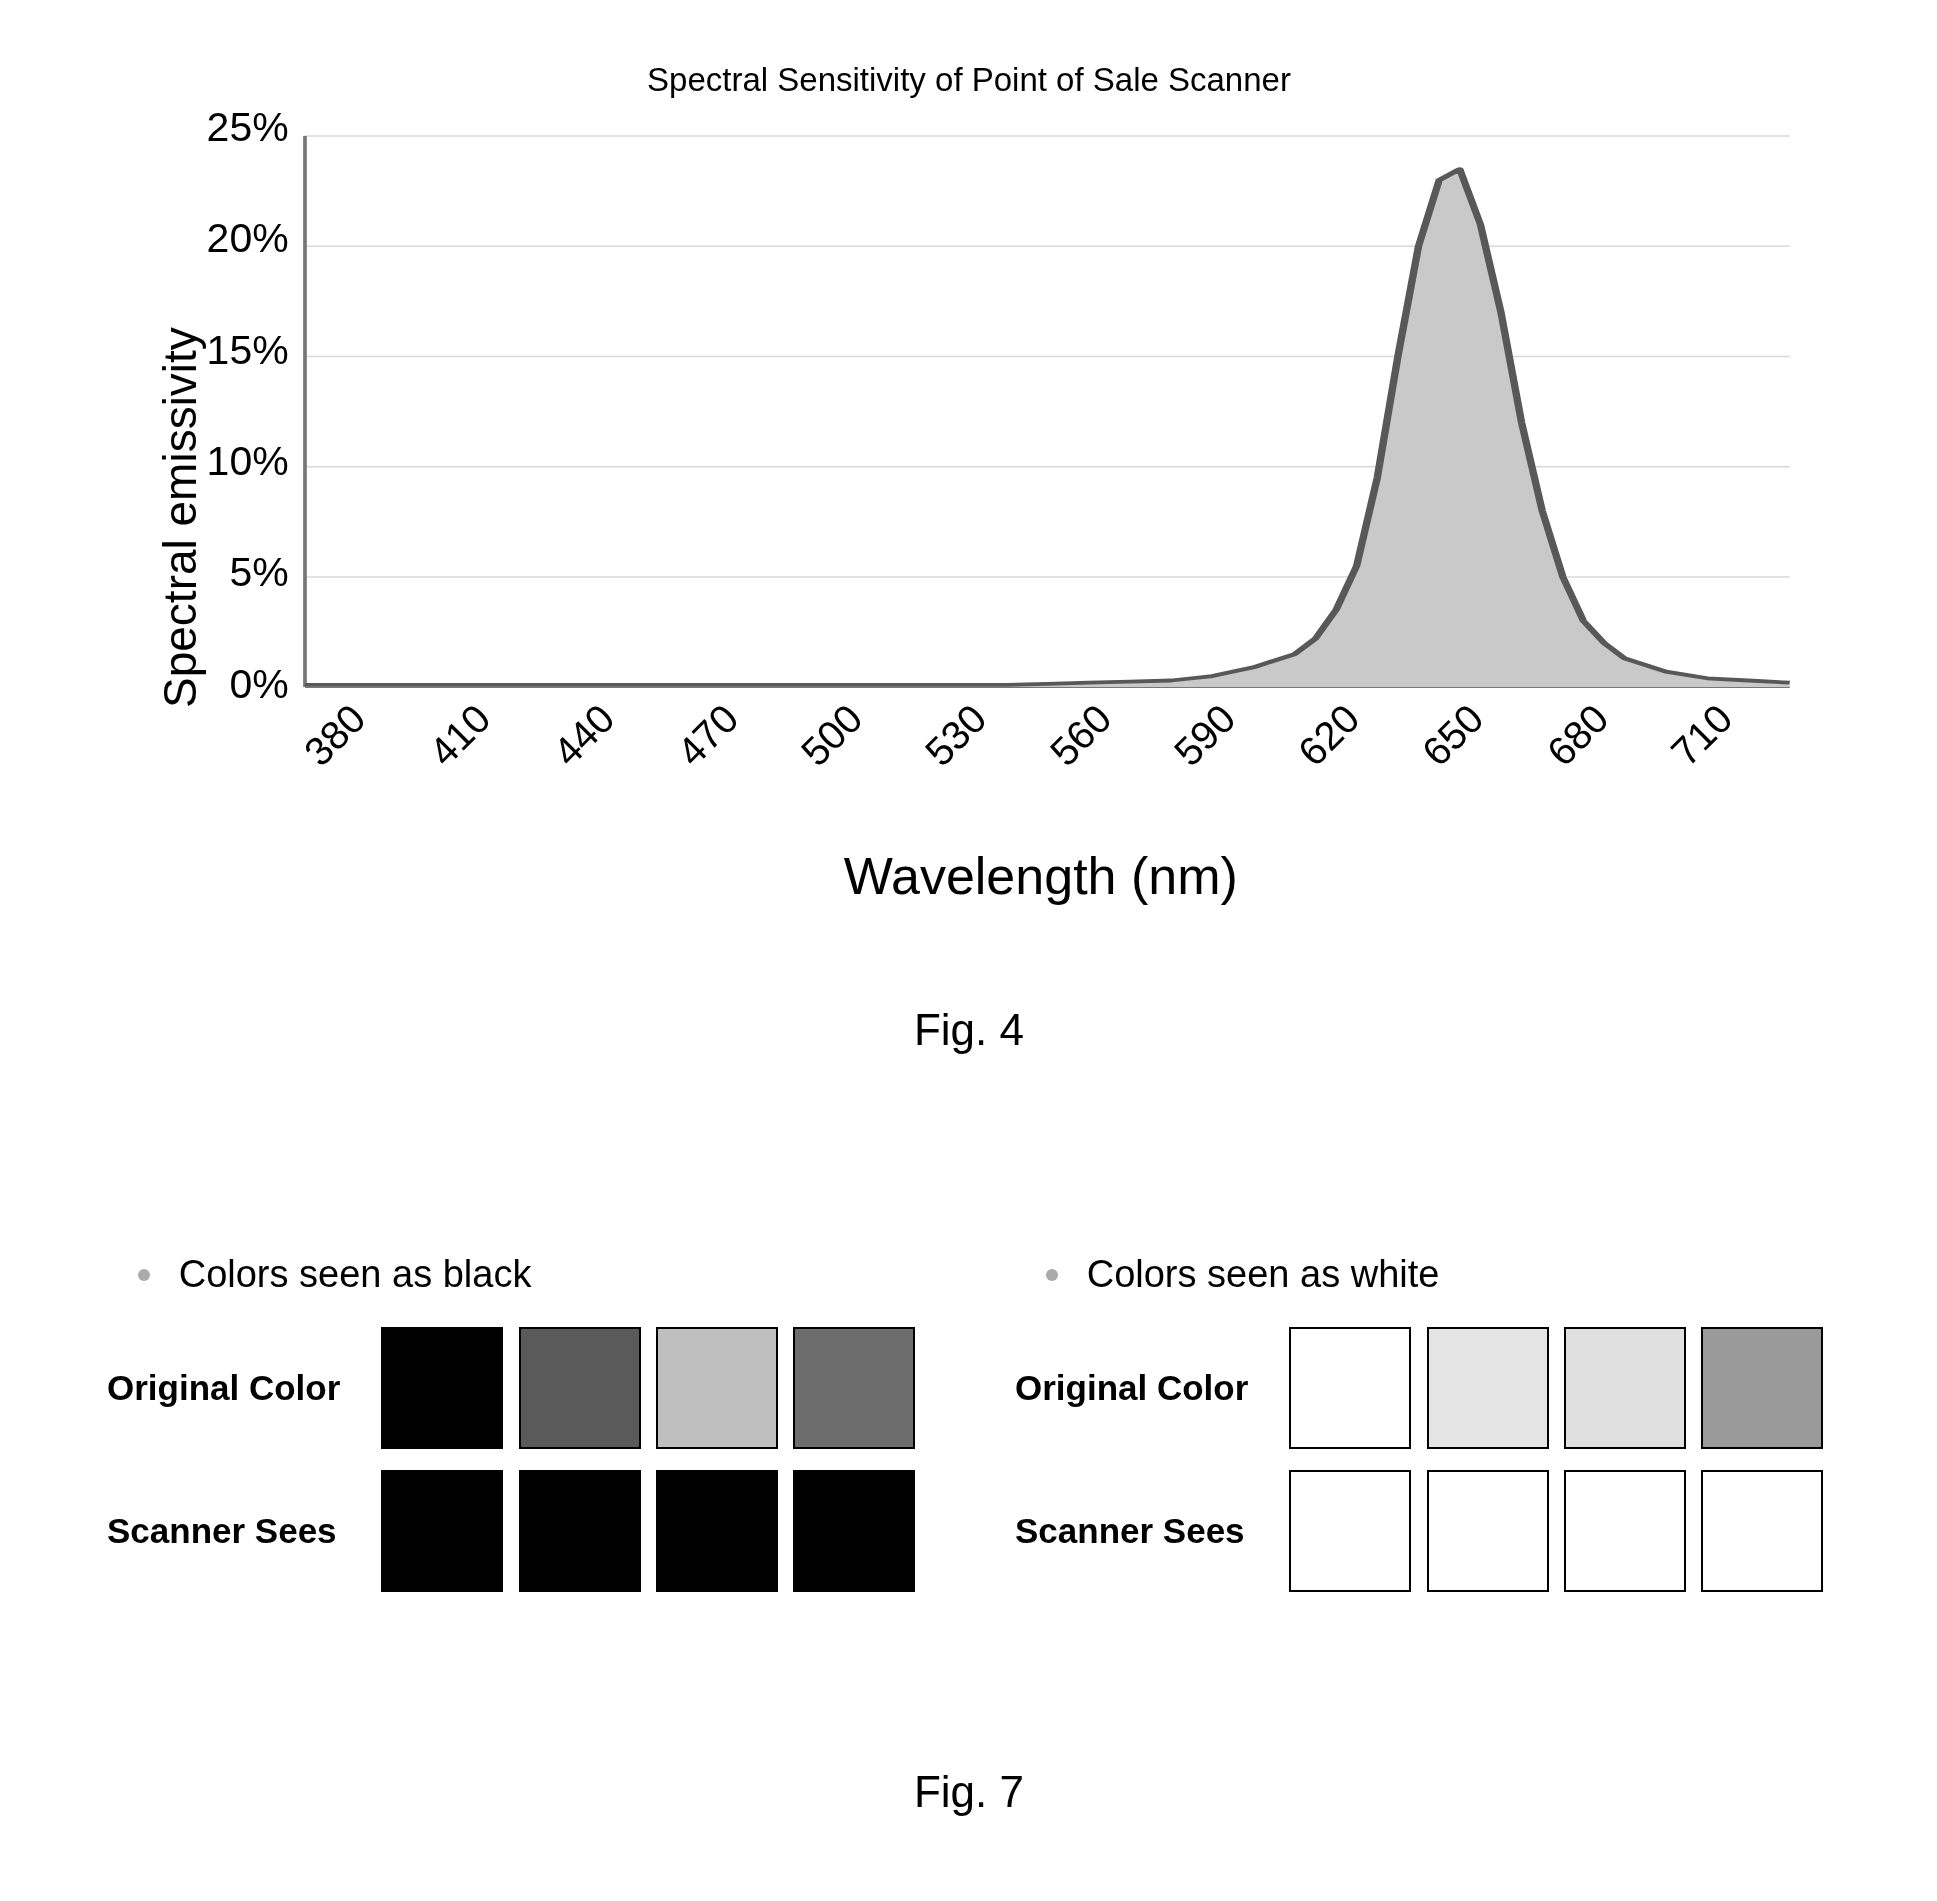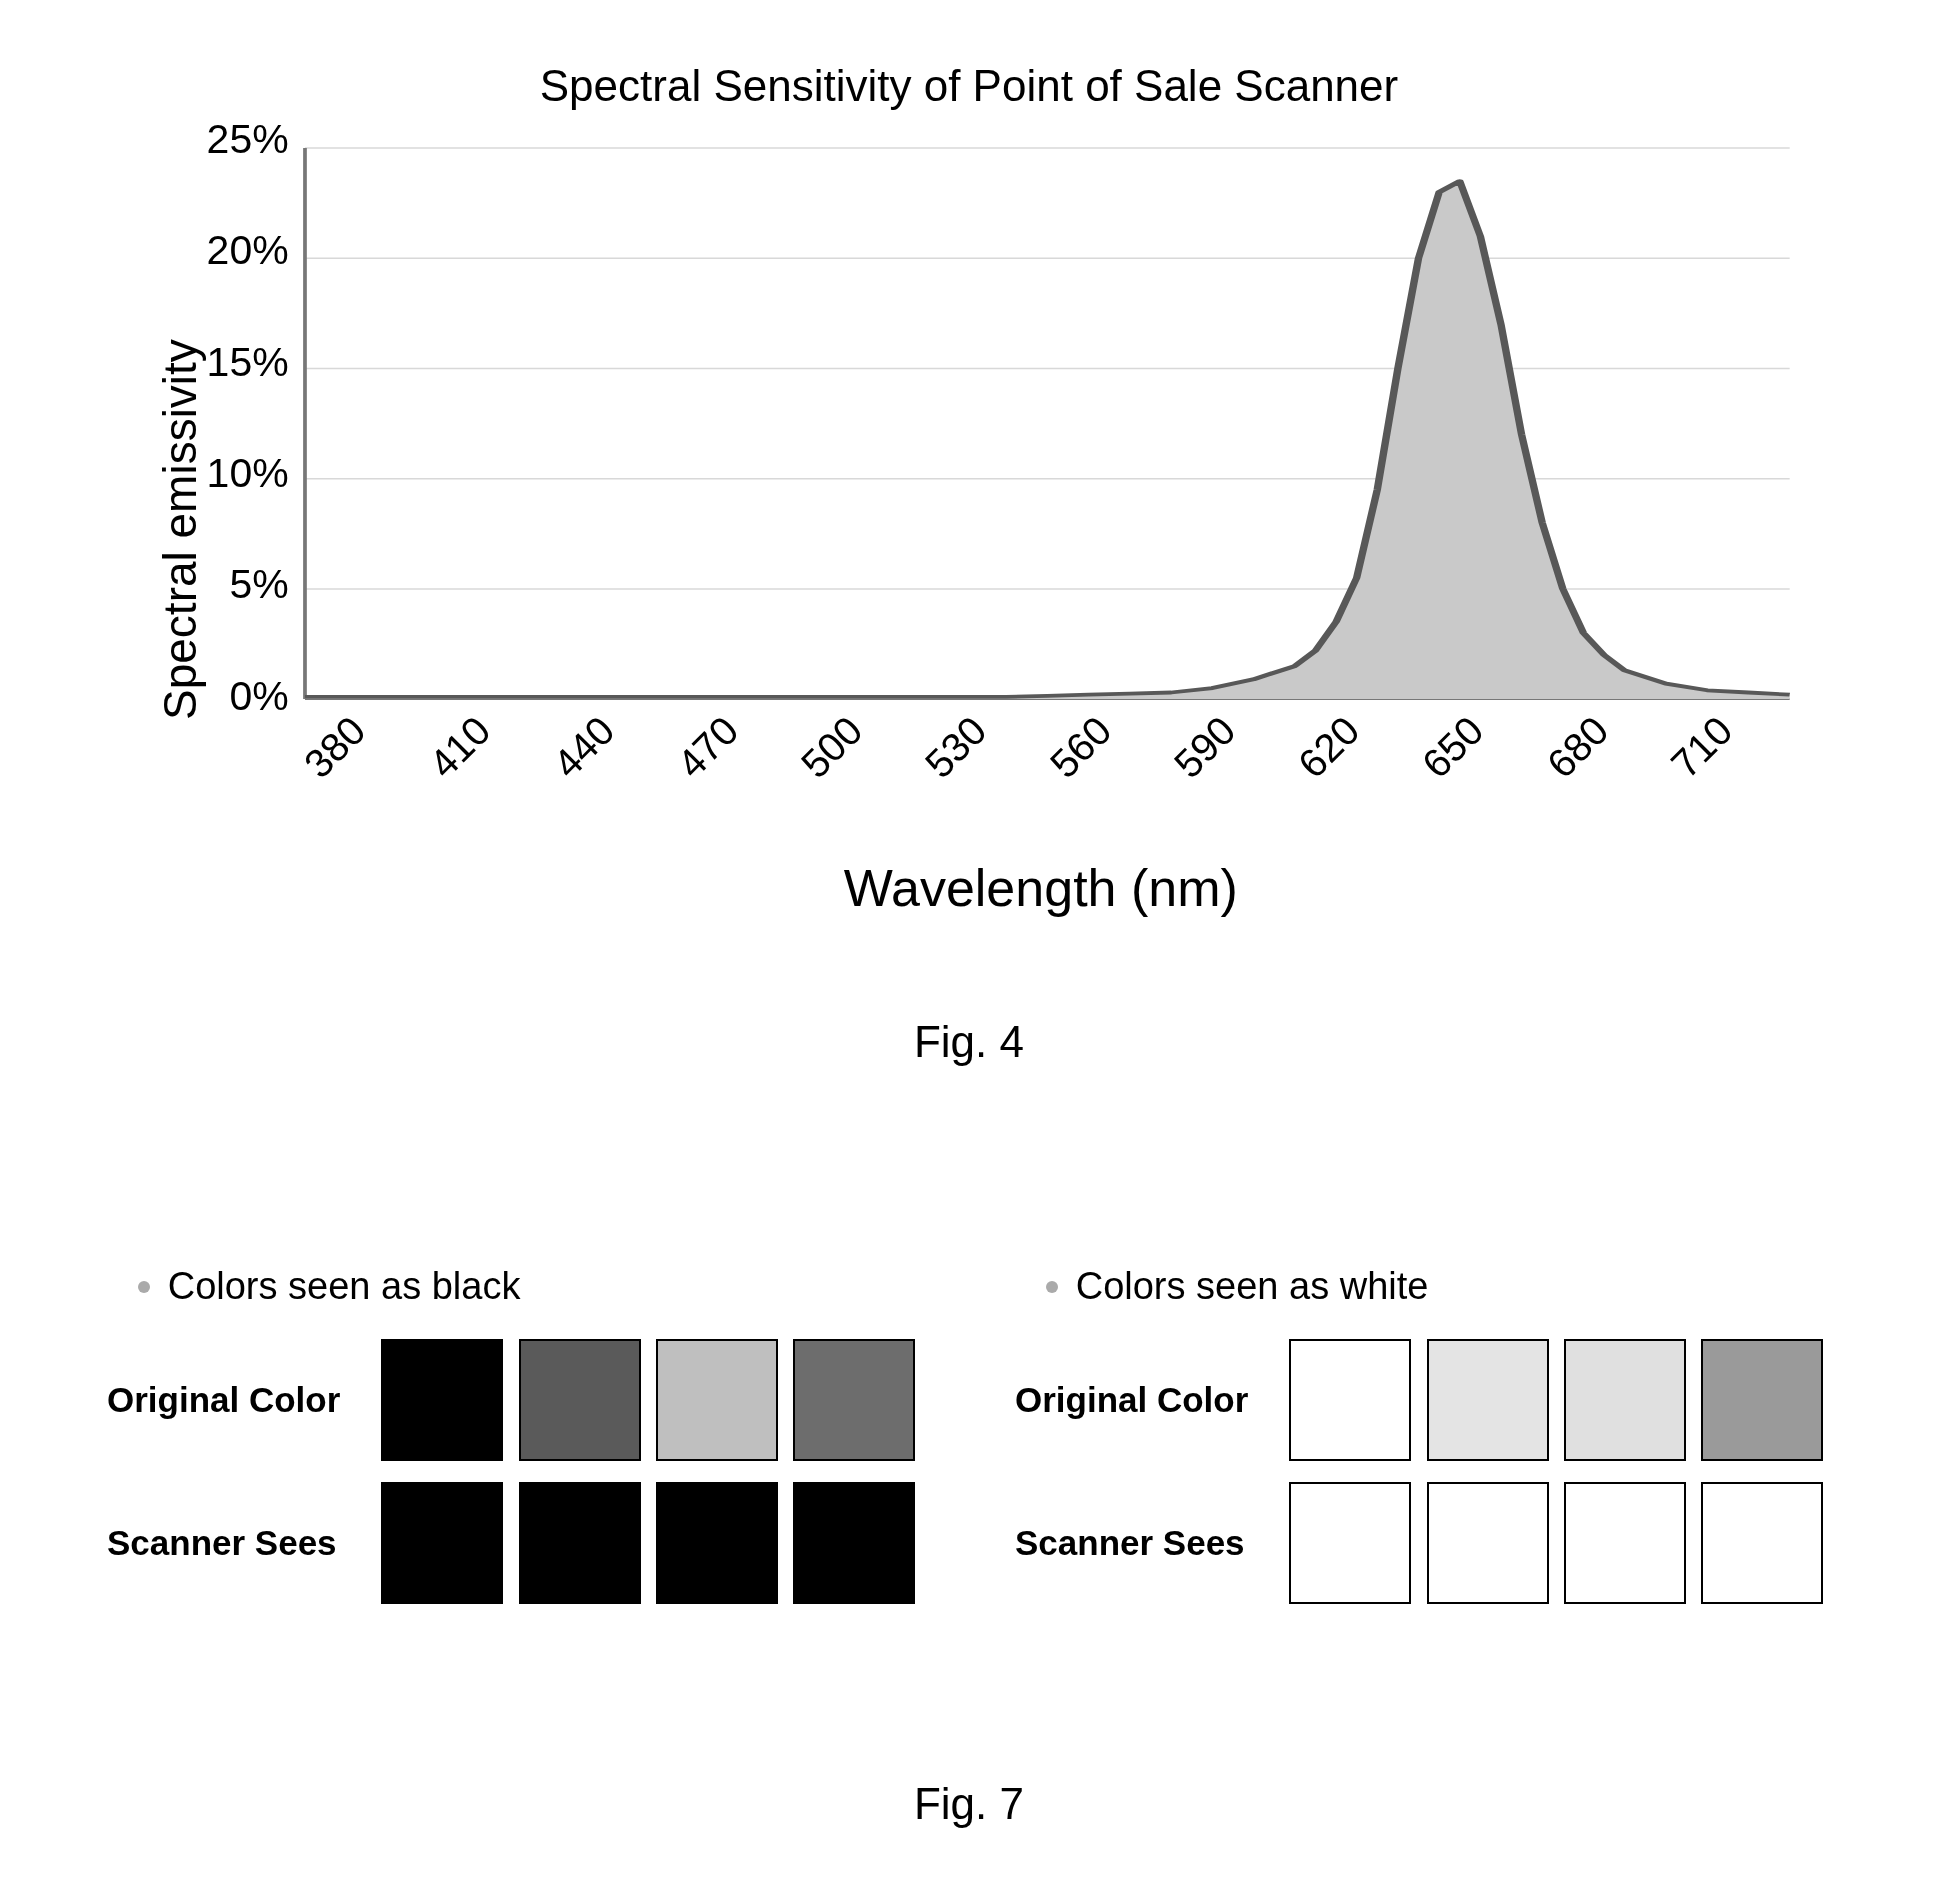--- a/index.html
+++ b/index.html
@@ -17,21 +17,21 @@
     padding: 46px 107px 61px 107px;
   }
 
   
   .fig3 {
     width: 1648px;
     margin: 0 auto;
   }
   .chart-title {
     text-align: center;
-    font-size: 44px;
+    font-size: 33px;
     margin: 15.3px 0 30.5px 0;
   }
   .chart-wrap {
     display: flex;
     flex-direction: row;
     align-items: stretch;
   }
   .y-axis-label {
     writing-mode: vertical-rl;
     transform: rotate(180deg);
@@ -109,21 +109,21 @@
     gap: 92px;
   }
   .swatch-block {
     flex: 1;
   }
   .swatch-heading {
     font-size: 38px;
     margin-bottom: 30.5px;
     display: flex;
     align-items: center;
-    gap: 18px;
+    gap: 29px;
     padding-left: 30.5px;
   }
   .bullet {
     width: 12.2px;
     height: 12.2px;
     background: #aaa;
     border-radius: 50%;
     display: inline-block;
   }
   .swatch-row {

